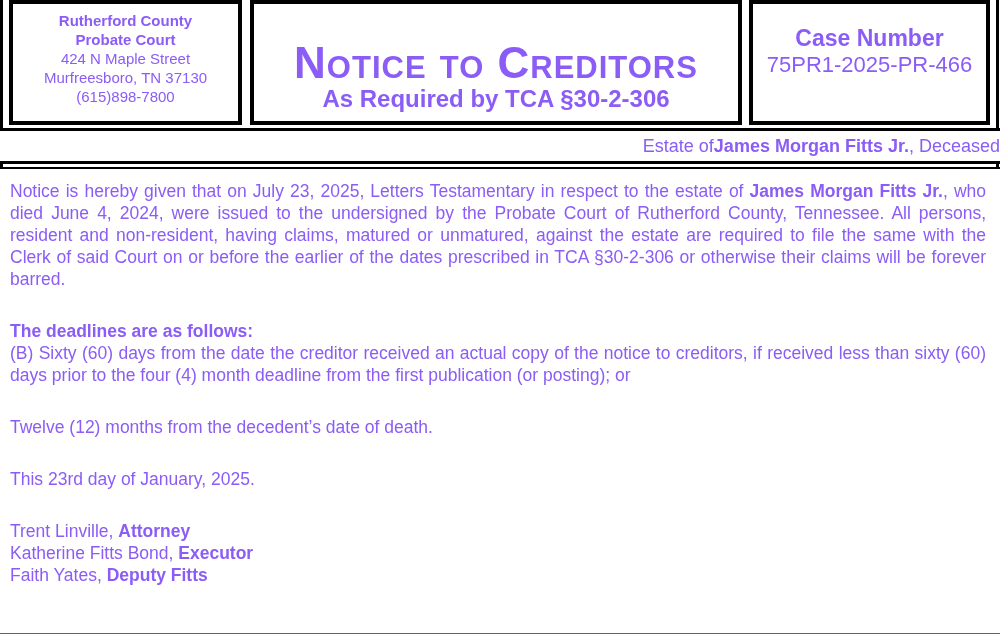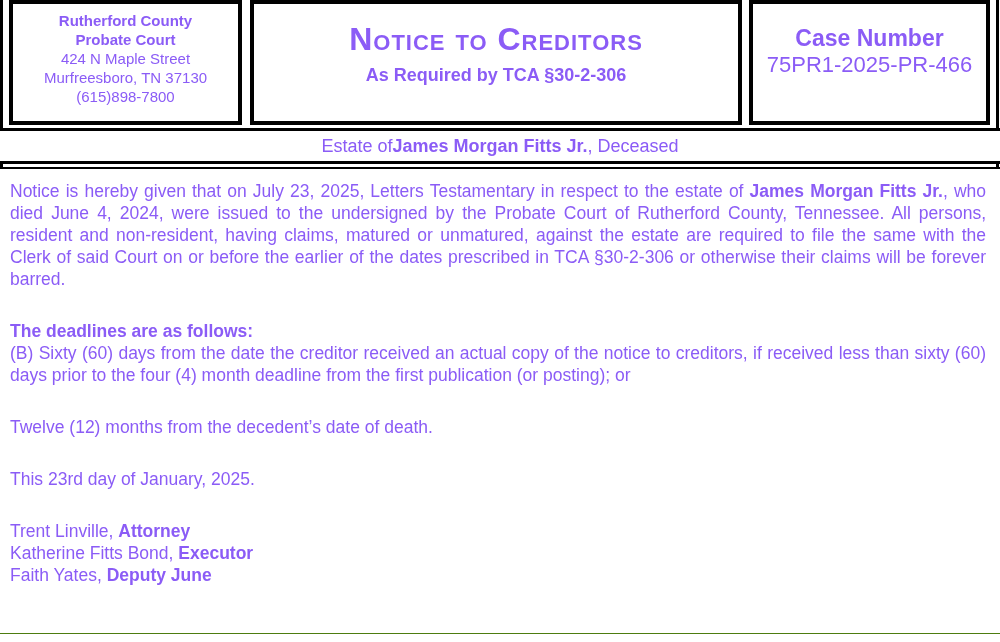--- a/index.html
+++ b/index.html
@@ -33,47 +33,48 @@
     text-align: center;
   }
   .court-box  { left: 9px;   width: 233px; padding-top: 7px; }
   .notice-box { left: 250px; width: 492px; padding-top: 14px; }
   .case-box   { left: 749px; width: 241px; padding-top: 21px; }
 
   .court-line { font-size: 15px; line-height: 19px; }
   .court-line.bold { font-weight: bold; }
 
   .notice-title {
-    font-size: 32px;
+    font-size: 44px;
     line-height: 42px;
     font-weight: bold;
     font-variant: small-caps;
     letter-spacing: 1px;
+    margin-top: 24px;
   }
   .notice-subtitle {
-    font-size: 18px;
+    font-size: 24px;
     line-height: 30px;
     font-weight: bold;
   }
 
   .case-label  { font-size: 23px; line-height: 27px; font-weight: bold; }
   .case-number { font-size: 22px; line-height: 26px; }
 
   
   .estate-row {
     position: absolute;
     left: 0;
     top: 128px;
     width: 1000px;
     height: 36px;
     border-top: 3px solid #000000;
     border-bottom: 3px solid #000000;
     display: flex;
     align-items: center;
-    justify-content: center;
+    justify-content: flex-end;
     font-size: 18px;
     background: #ffffff;
   }
   .estate-row .bold { font-weight: bold; }
 
   
   .body-box {
     position: absolute;
     left: 0;
     top: 167px;
@@ -131,18 +132,18 @@
 
     <p>(B) Sixty (60) days from the date the creditor received an actual copy of the notice to creditors, if received less than sixty (60) days prior to the four (4) month deadline from the first publication (or posting); or</p>
 
     <p class="gap-above">Twelve (12) months from the decedent’s date of death.</p>
 
     <p class="gap-above">This 23rd day of January, 2025.</p>
 
     <div class="gap-above">
       <div class="sig-line"><span>Trent Linville, </span><span class="bold">Attorney</span></div>
       <div class="sig-line"><span>Katherine Fitts Bond, </span><span class="bold">Executor</span></div>
-      <div class="sig-line"><span>Faith Yates, </span><span class="bold">Deputy June</span></div>
+      <div class="sig-line"><span>Faith Yates, </span><span class="bold">Deputy Fitts</span></div>
     </div>
 
   </div>
 
 </div>
 
 </body></html>

